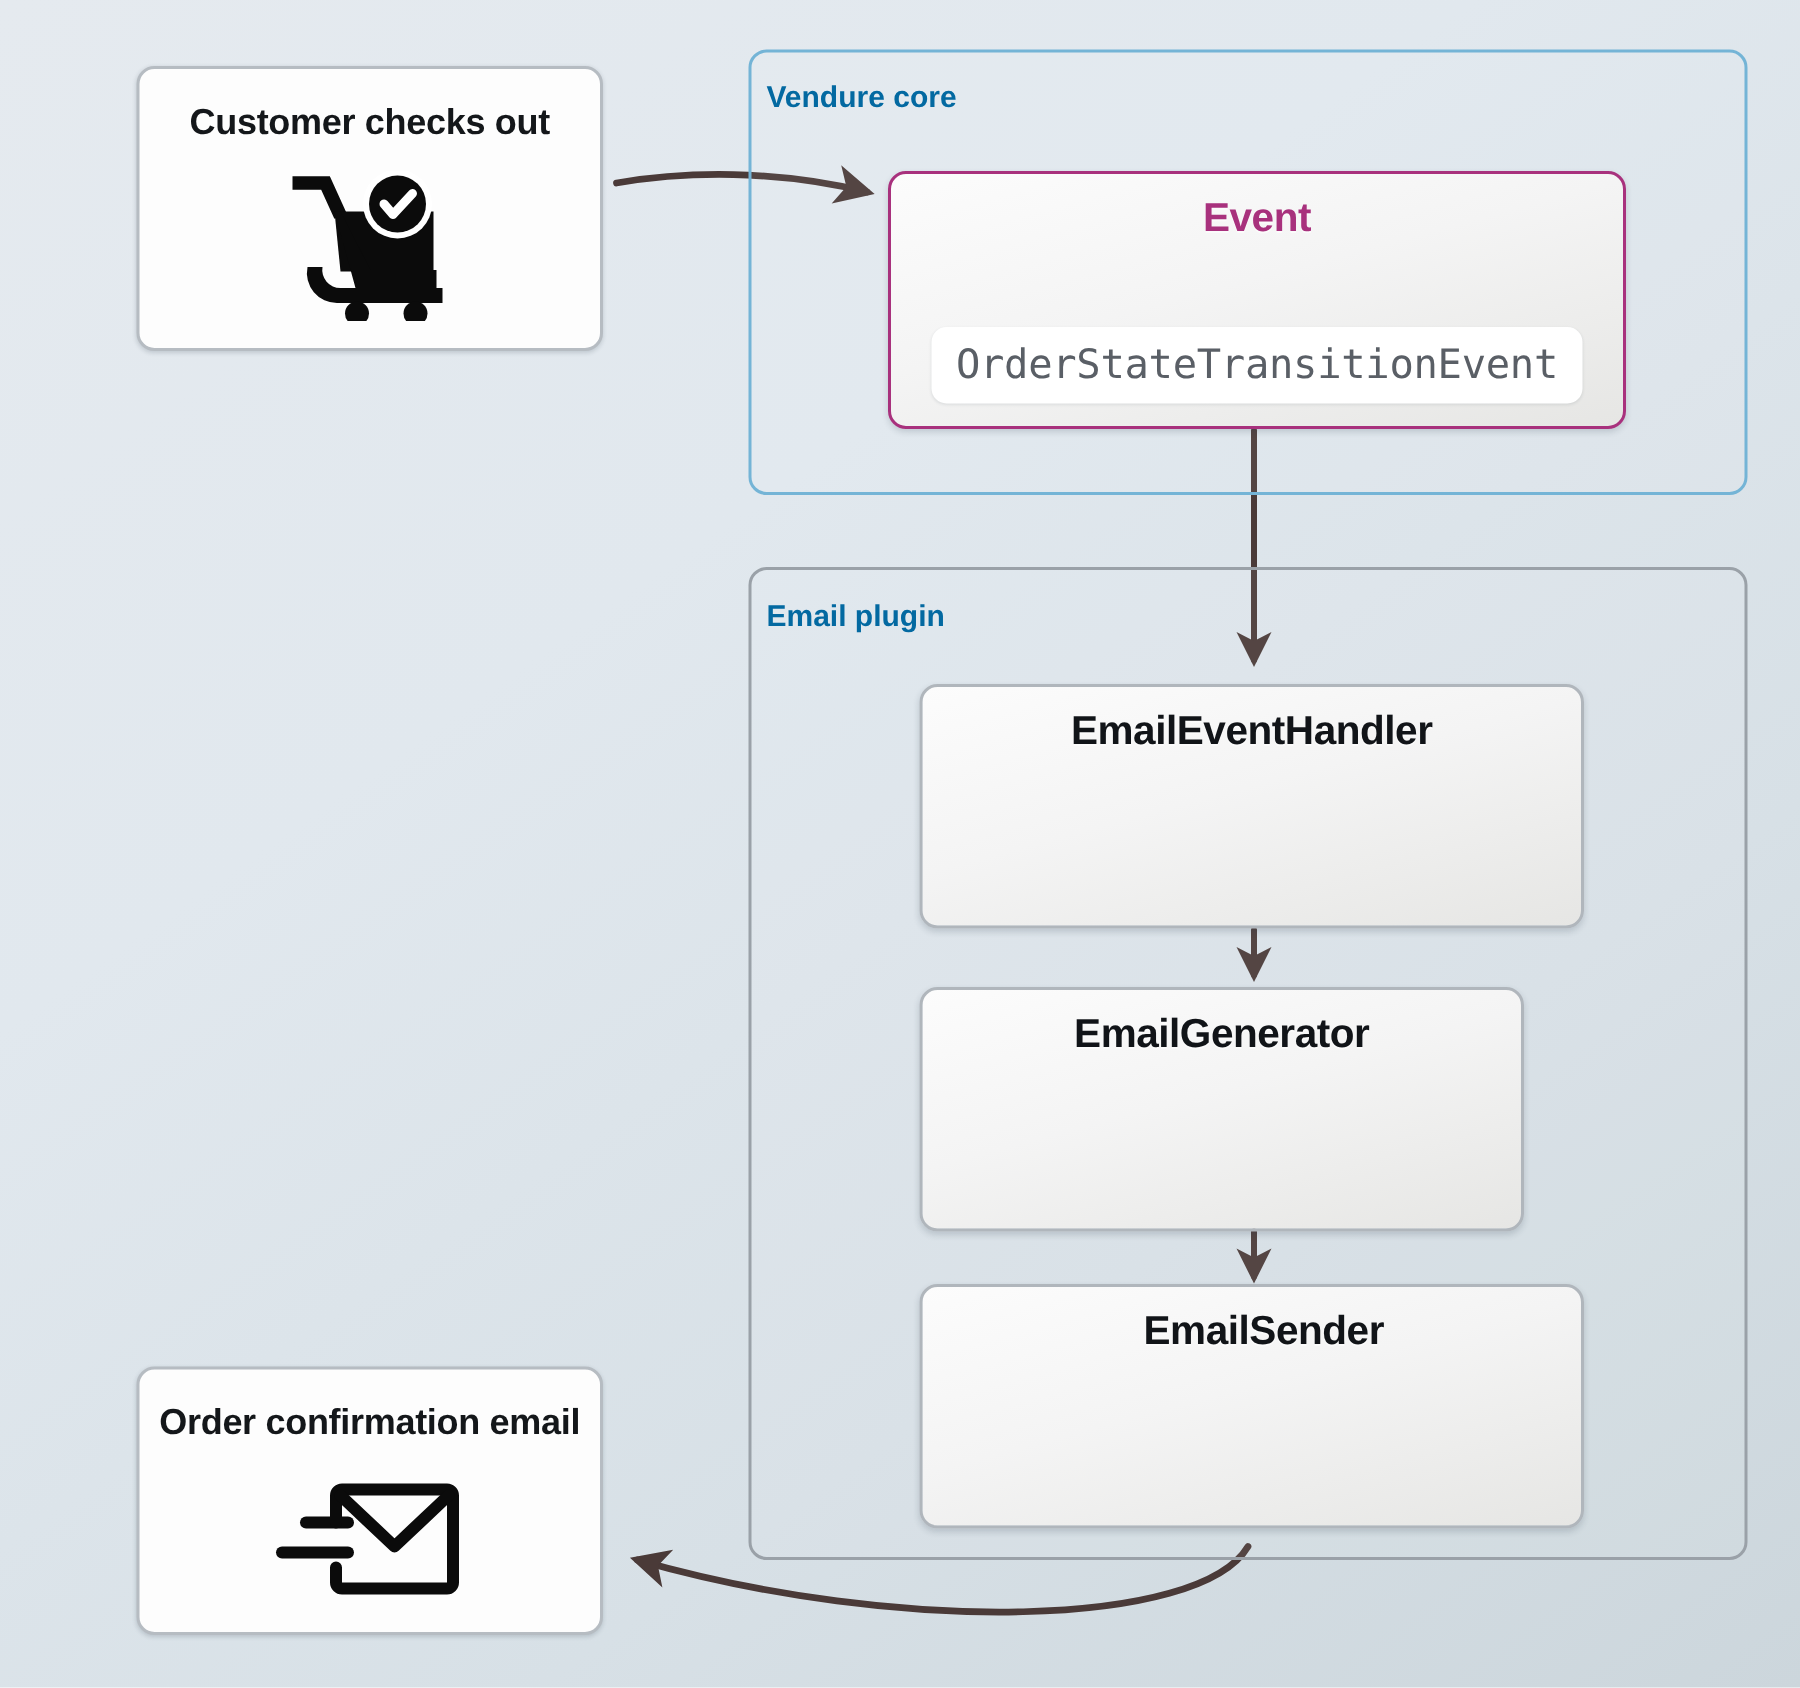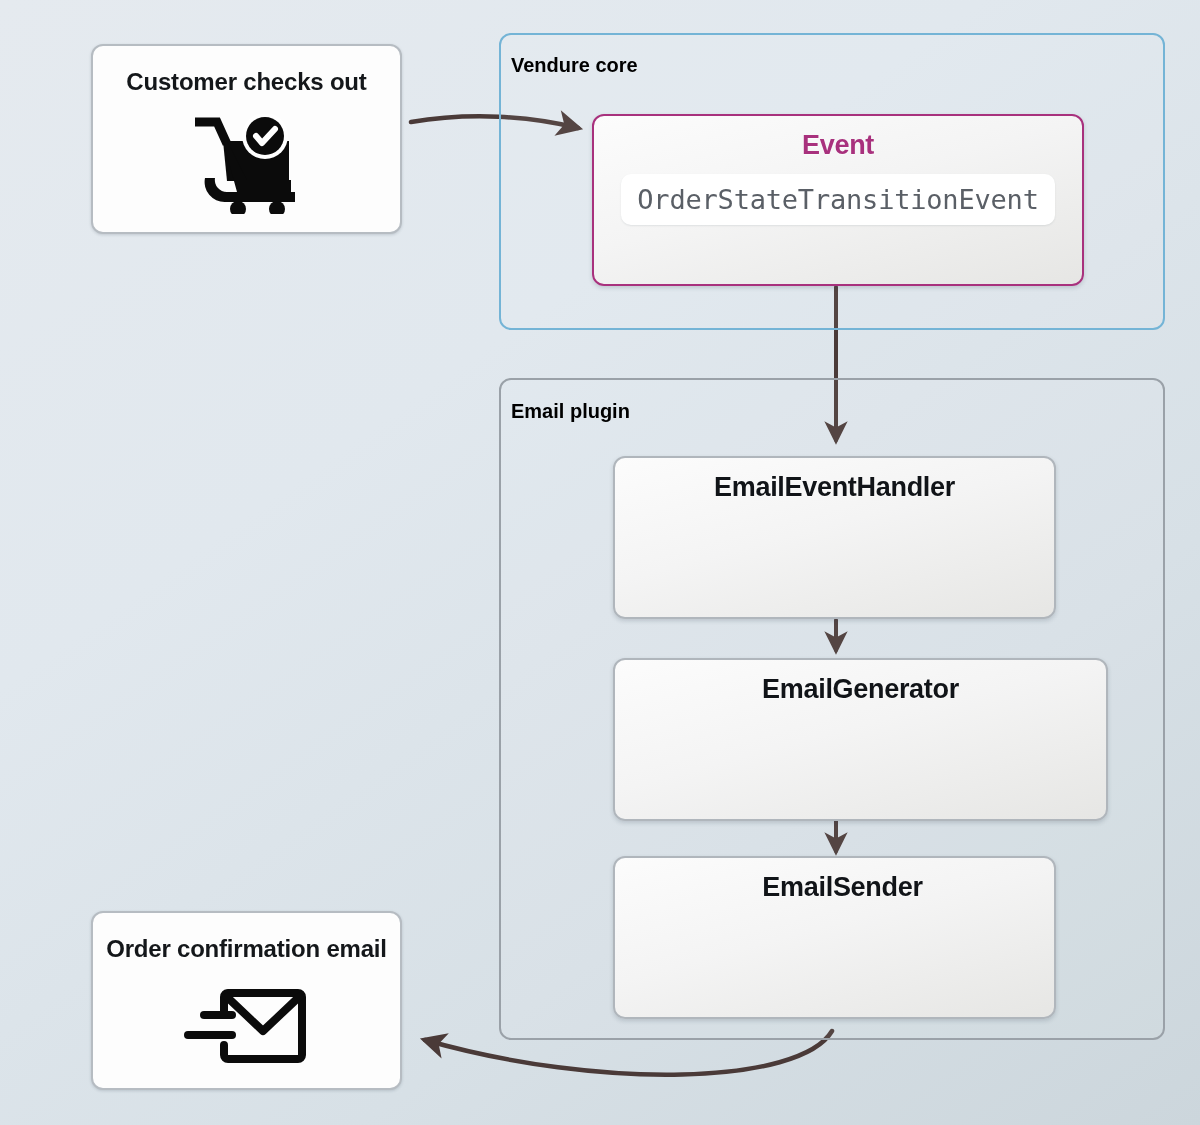--- a/index.html
+++ b/index.html
@@ -52,33 +52,34 @@
   .group {
     border-radius: 12px;
     border: 2px solid #9aa1a8;
     background: rgba(255,255,255,0.06);
   }
   .group.core { border-color: #74b4d6; }
   .group-label {
     position: absolute;
     font-size: 20px;
     font-weight: bold;
-    color: #000000;
+    color: #0369a1;
     white-space: nowrap;
   }
 
   
   .node {
     border-radius: 12px;
     border: 2px solid #b0b6bc;
     background: linear-gradient(165deg, #fcfcfc 0%, #f4f4f4 45%, #e6e6e4 100%);
     box-shadow: 0 2px 4px rgba(40,55,70,0.18);
     display: flex;
     flex-direction: column;
     align-items: center;
+    gap: 44px;
   }
   .node.event { border-color: #a8317d; }
   .node-title {
     font-size: 27px;
     font-weight: bold;
     color: #111418;
     margin-top: 14px;
     letter-spacing: -0.3px;
     white-space: nowrap;
     text-shadow: 0 1px 0 rgba(255,255,255,0.55);
@@ -173,21 +174,21 @@
 
   <div class="abs node event" style="left:592px; top:114px; width:492px; height:172px;">
     <div class="node-title">Event</div>
     <div class="node-impl">OrderStateTransitionEvent</div>
   </div>
 
   <div class="abs node" style="left:613px; top:456px; width:443px; height:163px;">
     <div class="node-title">EmailEventHandler</div>
   </div>
 
-  <div class="abs node" style="left:613px; top:658px; width:495px; height:163px;">
+  <div class="abs node" style="left:613px; top:658px; width:403px; height:163px;">
     <div class="node-title">EmailGenerator</div>
   </div>
 
   <div class="abs node" style="left:613px; top:856px; width:443px; height:163px;padding-left:16px;">
     <div class="node-title">EmailSender</div>
   </div>
 
 </div>
 
 </body></html>

